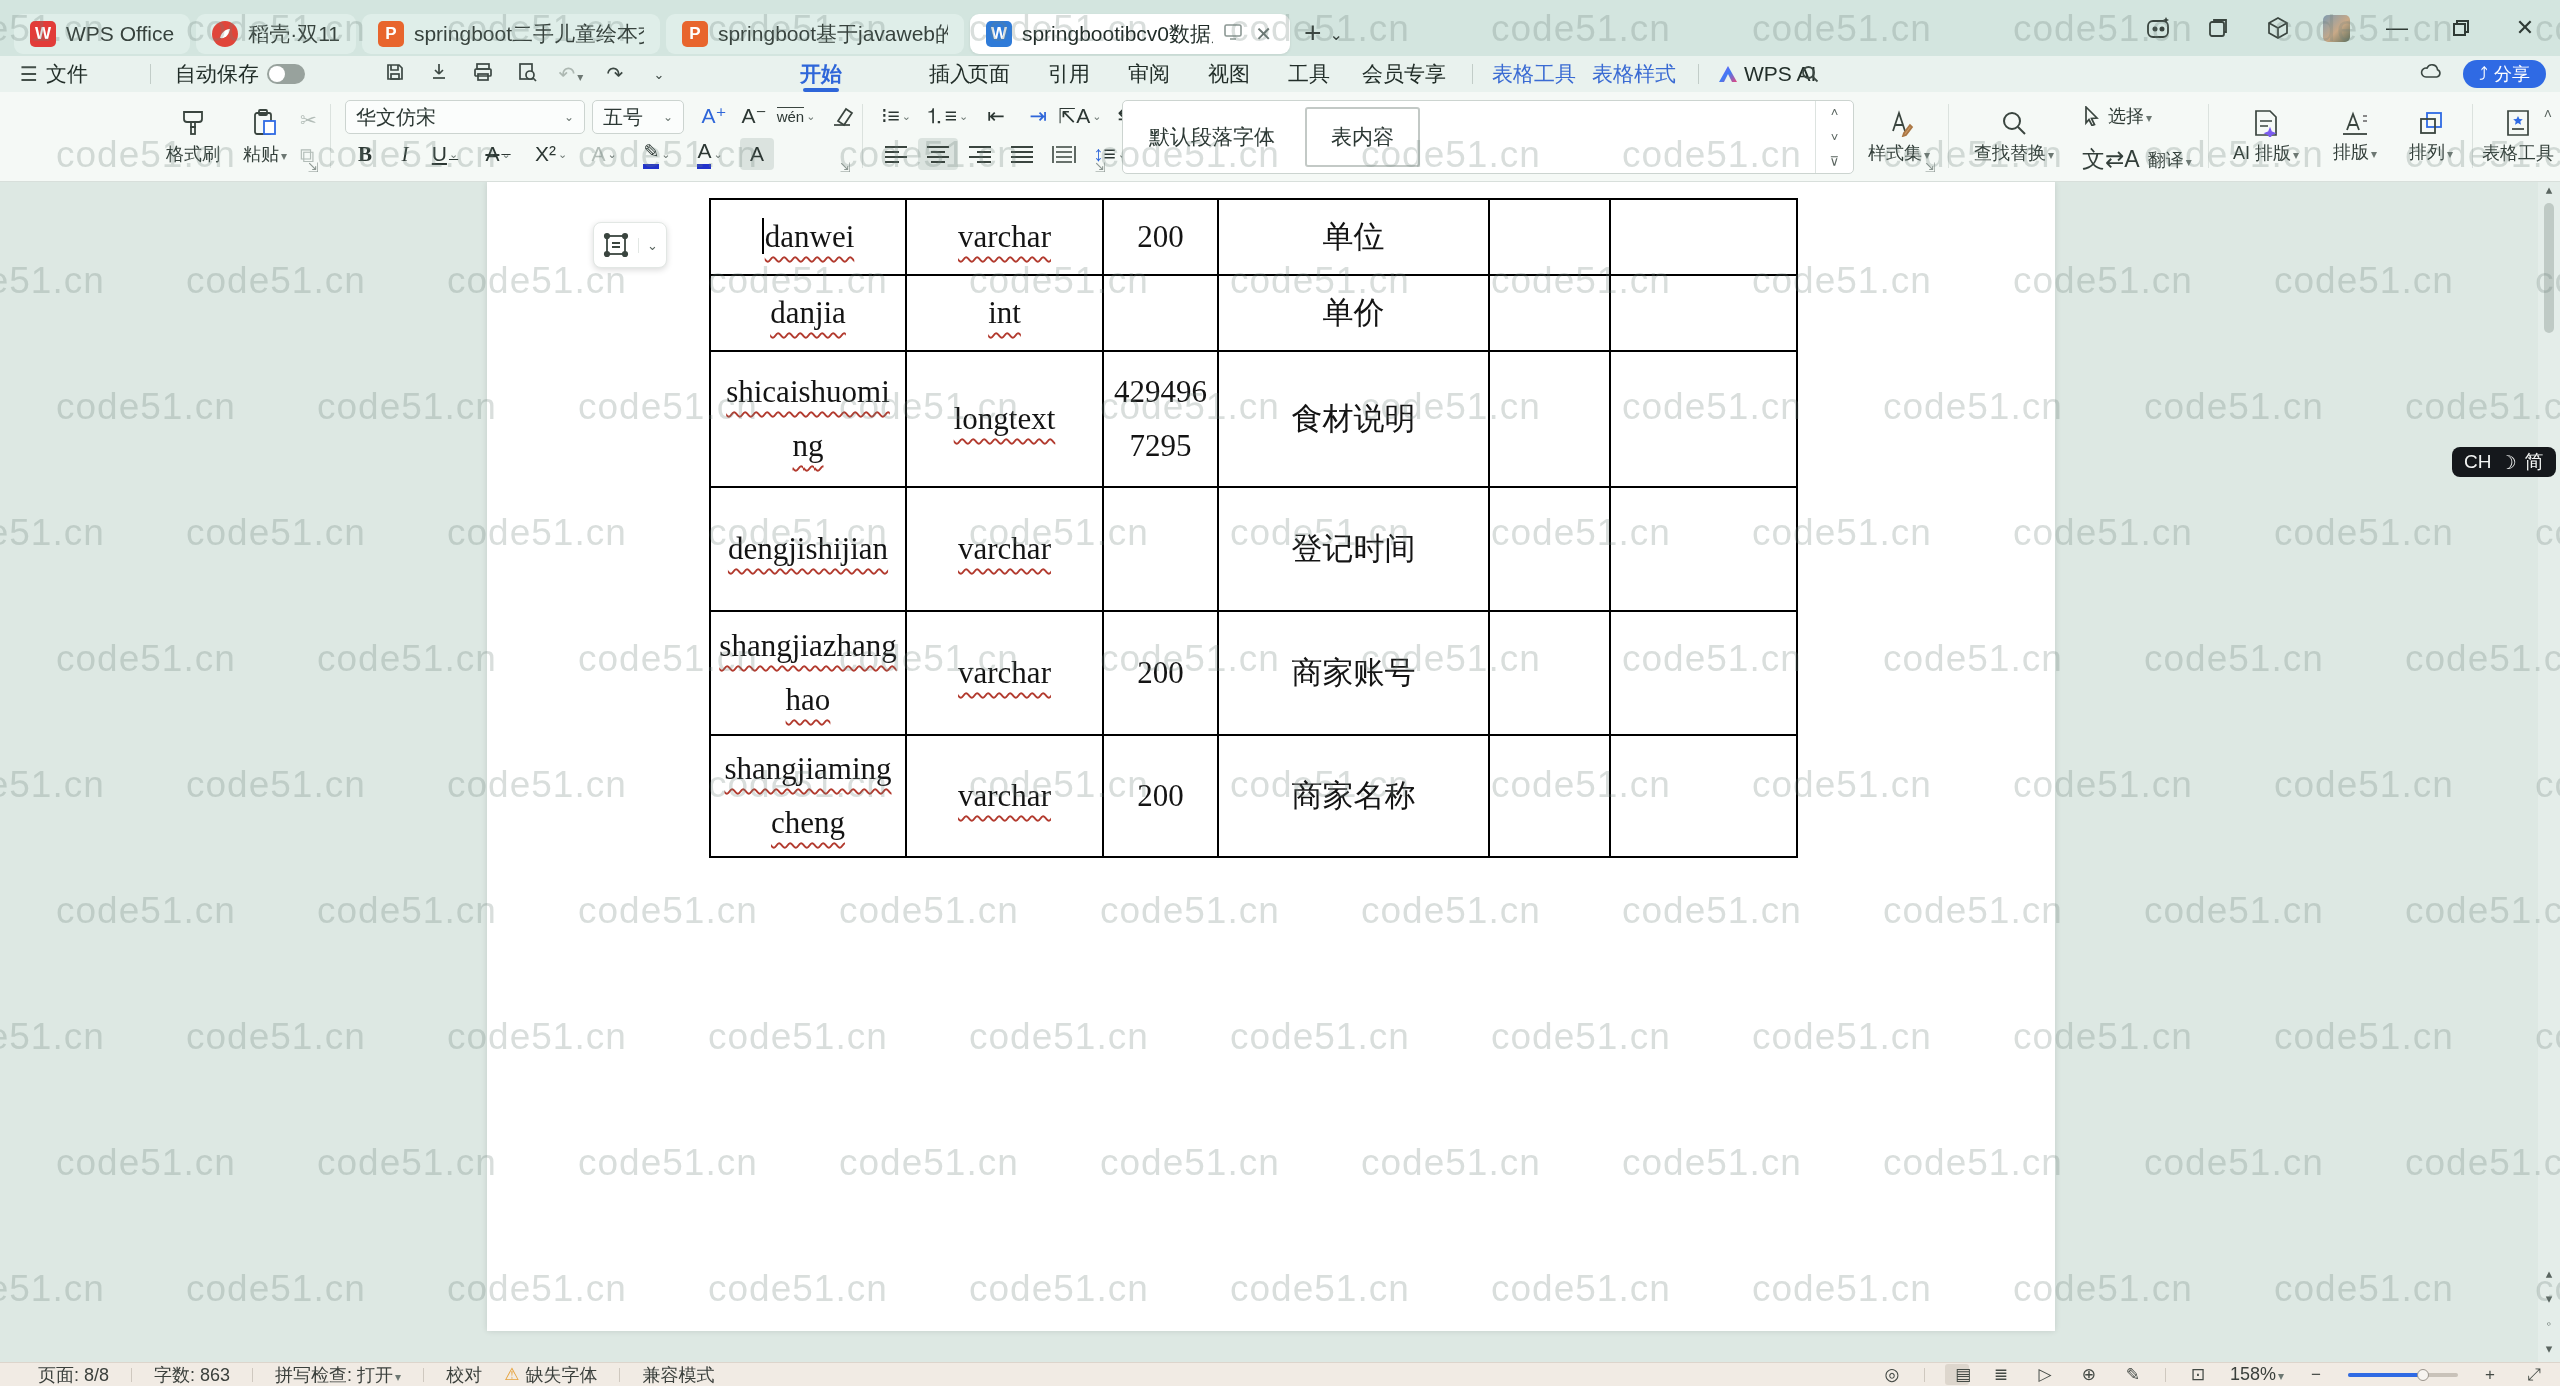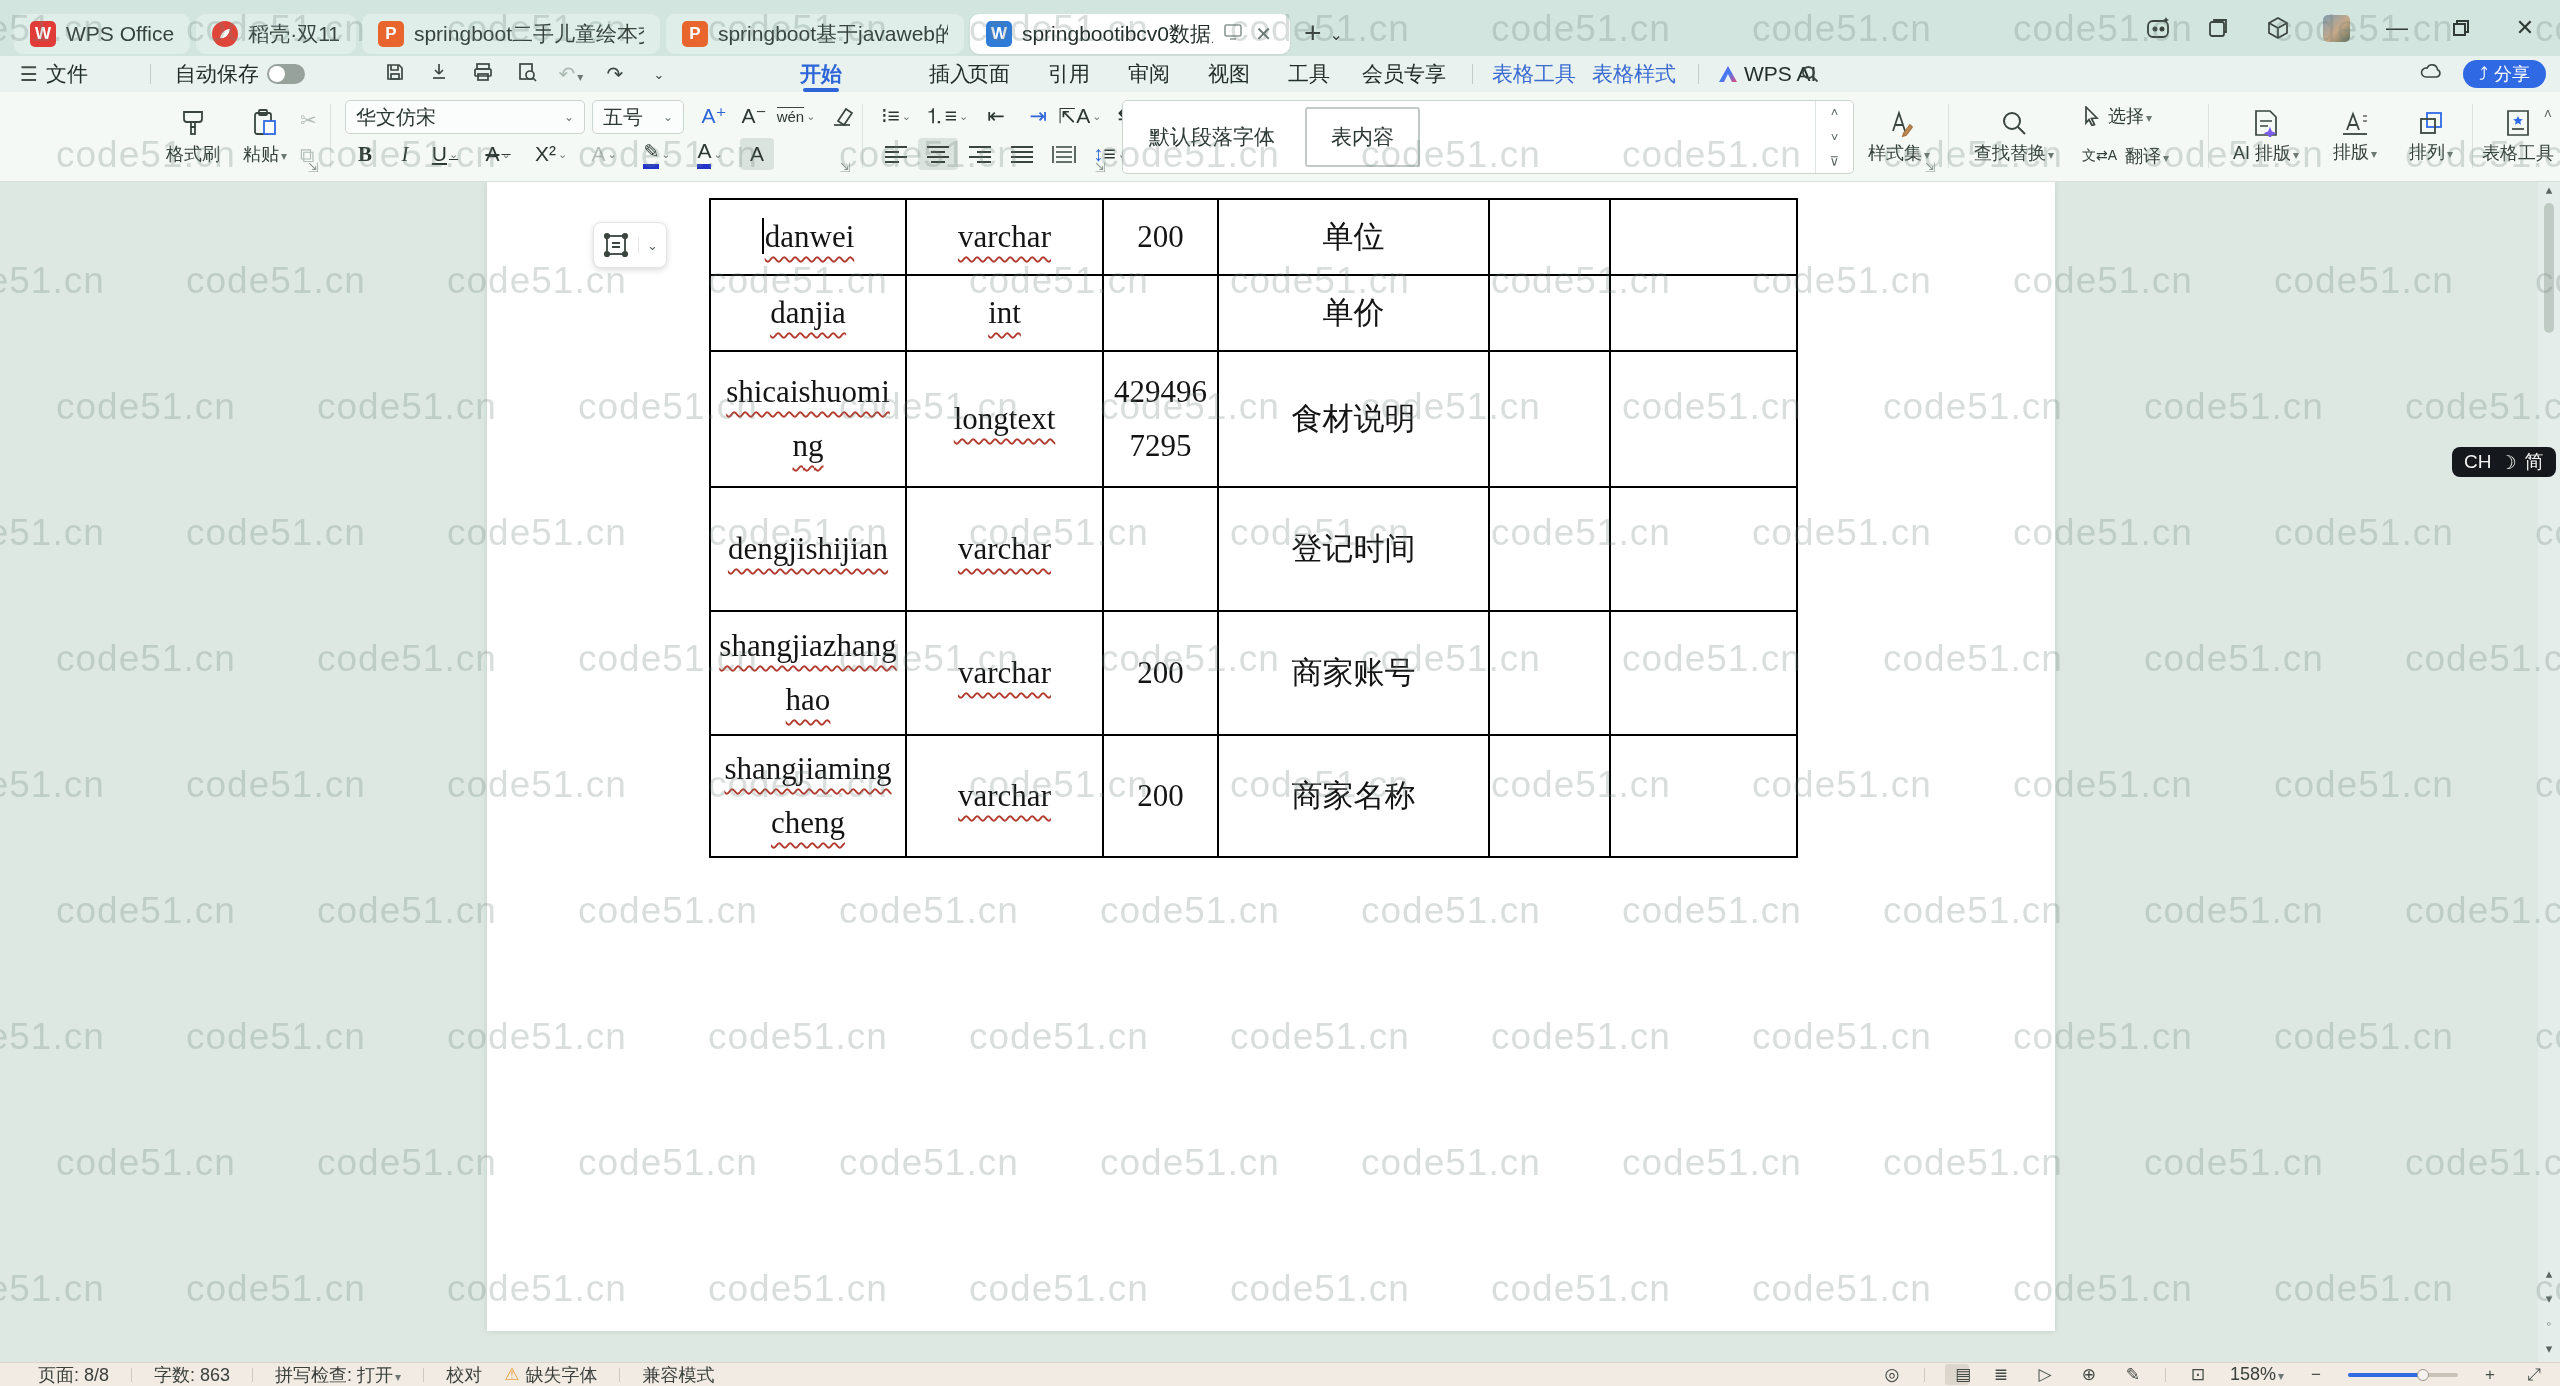--- a/index.html
+++ b/index.html
@@ -443,21 +443,21 @@
       </svg>
     <span class="mini-dd">查找替换</span>
   </div>
   <div style="position:absolute;left:2082px;top:12px;display:flex;align-items:center;gap:8px;font-size:18px;color:#333f3a;">
     <svg width="18" height="20" viewBox="0 0 18 20" fill="none" stroke="#3a453f" stroke-width="1.7">
         <path d="M4 1 L15 12 L9.5 12.5 L12.5 18.5 L10 19.5 L7 13.5 L4 17 Z"></path>
       </svg>
     <span class="mini-dd">选择</span>
   </div>
   <div style="position:absolute;left:2082px;top:52px;display:flex;align-items:center;gap:8px;font-size:18px;color:#333f3a;">
-    <span style="font-size:14px;text-align:center;">文⇄A</span>
+    <span style="font-size:23px;text-align:center;">文⇄A</span>
     <span class="mini-dd">翻译</span>
   </div>
   <div class="rdiv" style="left:2208px;"></div>
 
   <div class="bigbtn" style="left:2218px;width:96px;">
     <svg width="26" height="28" viewBox="0 0 26 28" fill="none" stroke="#3a453f" stroke-width="1.7">
         <path d="M3 2 h14 l6 6 v18 h-20 Z"></path>
         <path d="M7 12 h12 M7 17 h8"></path>
         <path d="M17 20 l1.2 3 3 1.2 -3 1.2 -1.2 3 -1.2 -3 -3 -1.2 3 -1.2 Z" fill="#7b5cf0" stroke="#7b5cf0"></path>
       </svg>

